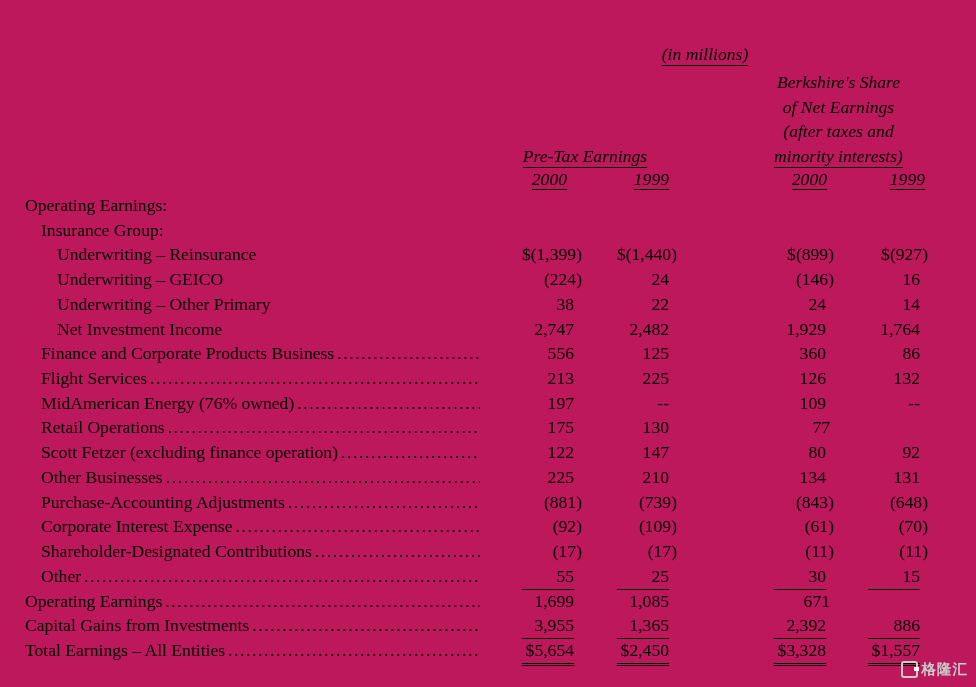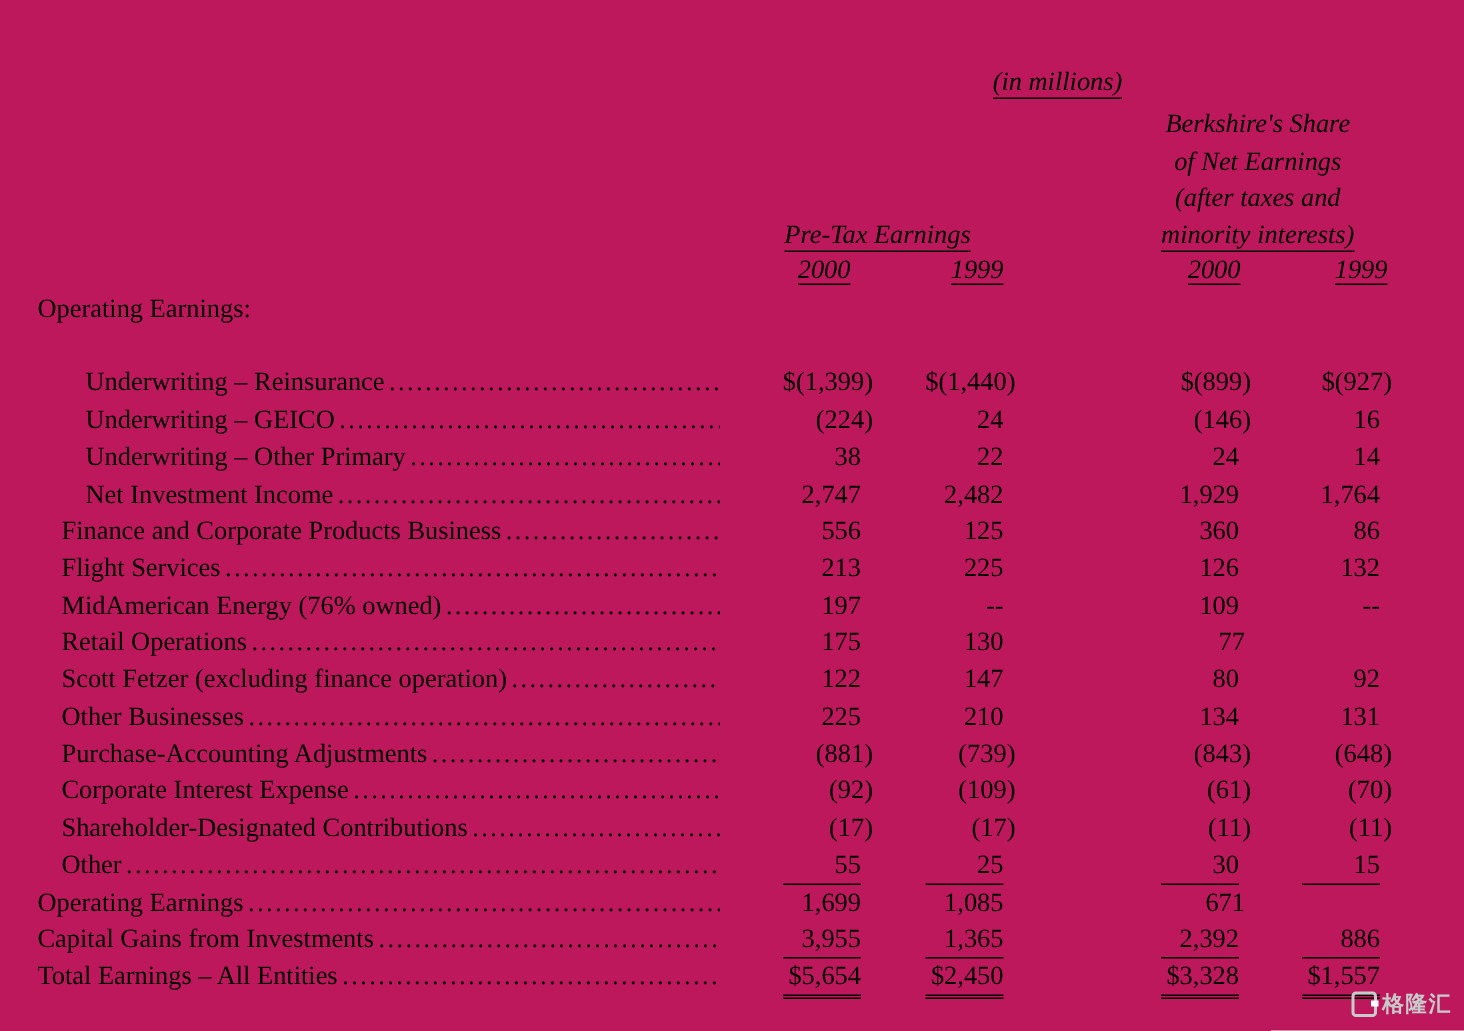--- a/index.html
+++ b/index.html
@@ -19,21 +19,21 @@
   .hd-berkshire{top:70px;left:700px;width:277px;}
   .hd-pretax{top:144px;left:480px;width:210px;}
   .yr{position:absolute;top:169px;width:60px;text-align:right;font-style:italic;}
   .yr .ul{border-bottom:1.4px solid #000;padding-bottom:0px;}
   .yr1{left:507px;} .yr2{left:609px;} .yr3{left:767px;} .yr4{left:865px;}
   
   .tbody{position:absolute;top:193px;left:25px;width:900px;}
   .trow{display:grid;grid-template-columns:455px 105px 90px 160px 90px;height:24.73px;line-height:24.73px;}
   .cell{overflow:visible;white-space:nowrap;}
   .label{display:flex;align-items:baseline;overflow:hidden;line-height:24.73px;}
-  .ind0{padding-left:0;} .ind1{padding-left:16px;} .ind2{padding-left:32px;}
+  .ind0{padding-left:0;} .ind1{padding-left:16px;} .ind2{padding-left:32px;flex-direction:column;}
   .dots{flex:1;overflow:hidden;letter-spacing:1.6px;padding-left:3px;}
   .val{text-align:right;}
   .v1{padding-right:11px;} .v2{padding-right:6px;} .v3{padding-right:9px;} .v4{padding-right:5px;}
   .num{display:inline-block;min-width:52px;text-align:right;}
   .num.paren{margin-right:-8px;}
   .num.u1{border-bottom:1.3px solid #000;}
   .num.u2{border-bottom:1.3px solid #000;position:relative;font-family:Liberation Serif, serif;}
   .num.u2::after{content:"";position:absolute;left:0;right:0;bottom:-3.8px;border-bottom:1.3px solid #000;}
   
   .watermark{position:absolute;right:8px;bottom:8px;display:flex;align-items:center;gap:4px;}
@@ -72,20 +72,24 @@
         <span class="lbl-text">Operating Earnings:</span>
 
       </div>
       <div class="cell val v1"><span class="num"></span></div>
       <div class="cell val v2"><span class="num"></span></div>
       <div class="cell val v3"><span class="num"></span></div>
       <div class="cell val v4"><span class="num"></span></div>
     </div>
 
     <div class="trow">
+      <div class="cell label ind1">
+        <span class="lbl-text">Insurance Group:</span>
+
+      </div>
       <div class="cell val v1"><span class="num"></span></div>
       <div class="cell val v2"><span class="num"></span></div>
       <div class="cell val v3"><span class="num"></span></div>
       <div class="cell val v4"><span class="num"></span></div>
     </div>
 
     <div class="trow">
       <div class="cell label ind2">
         <span class="lbl-text">Underwriting – Reinsurance</span>
         <span class="dots">................................................................................................................................................................</span>

